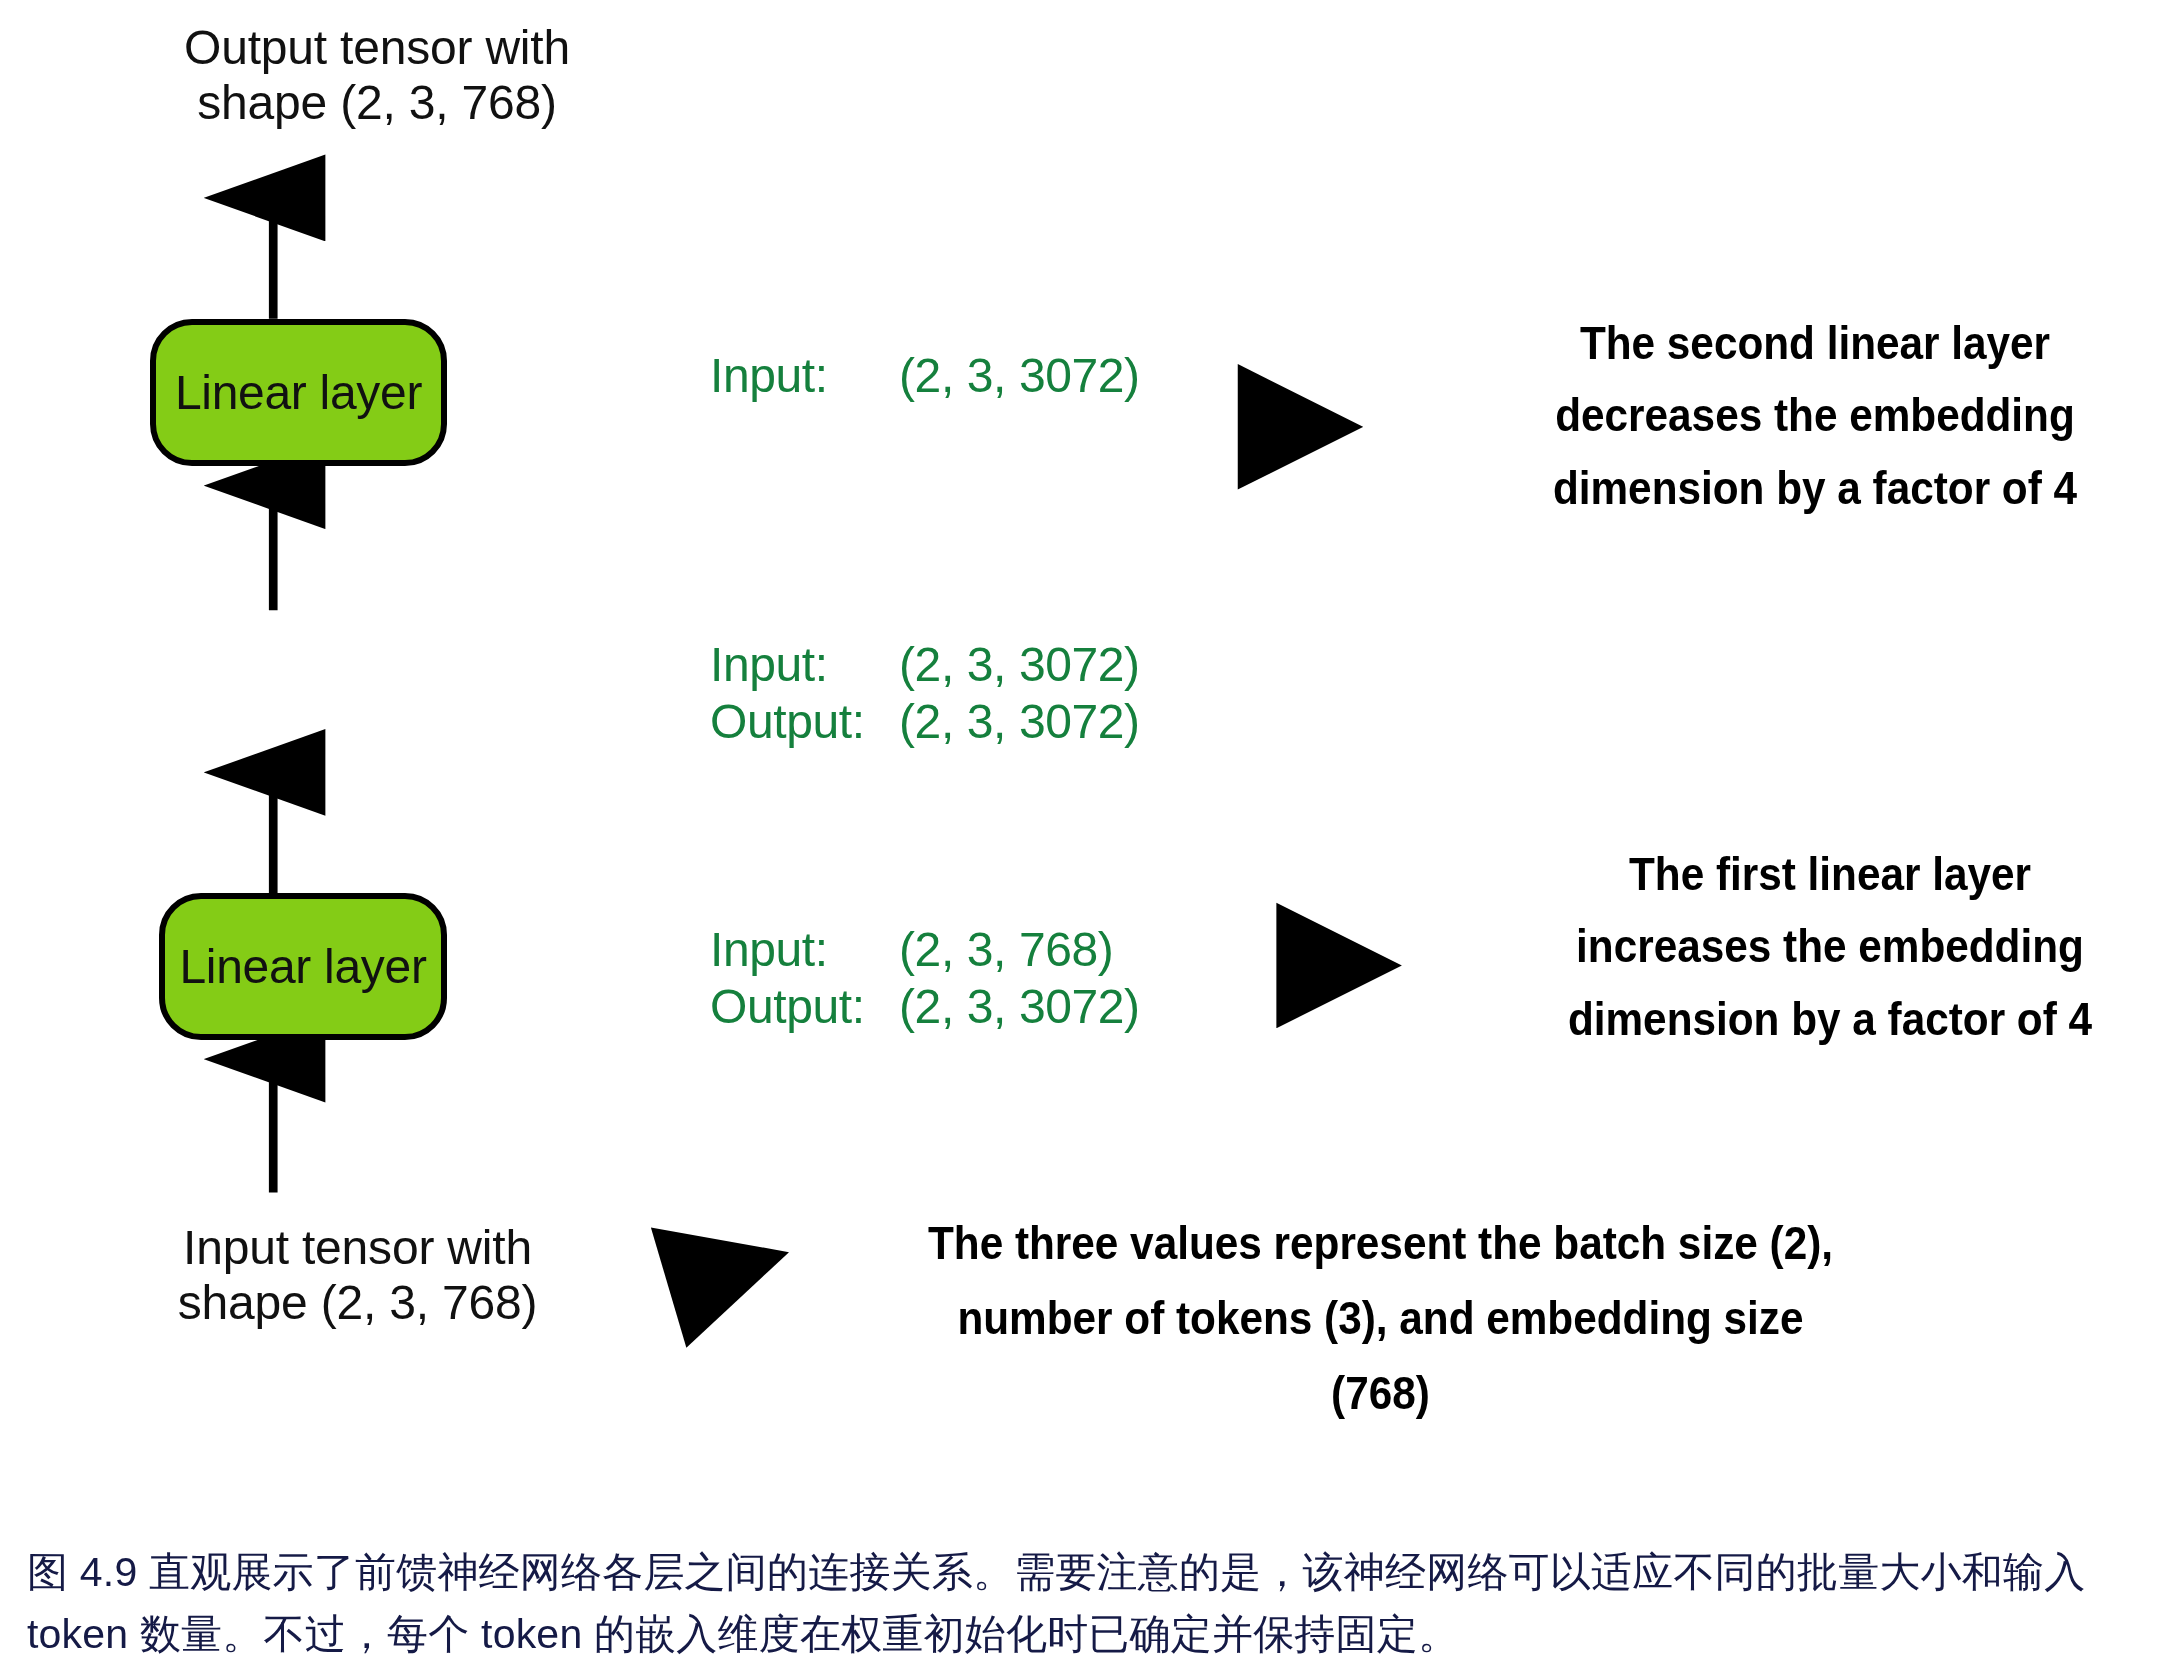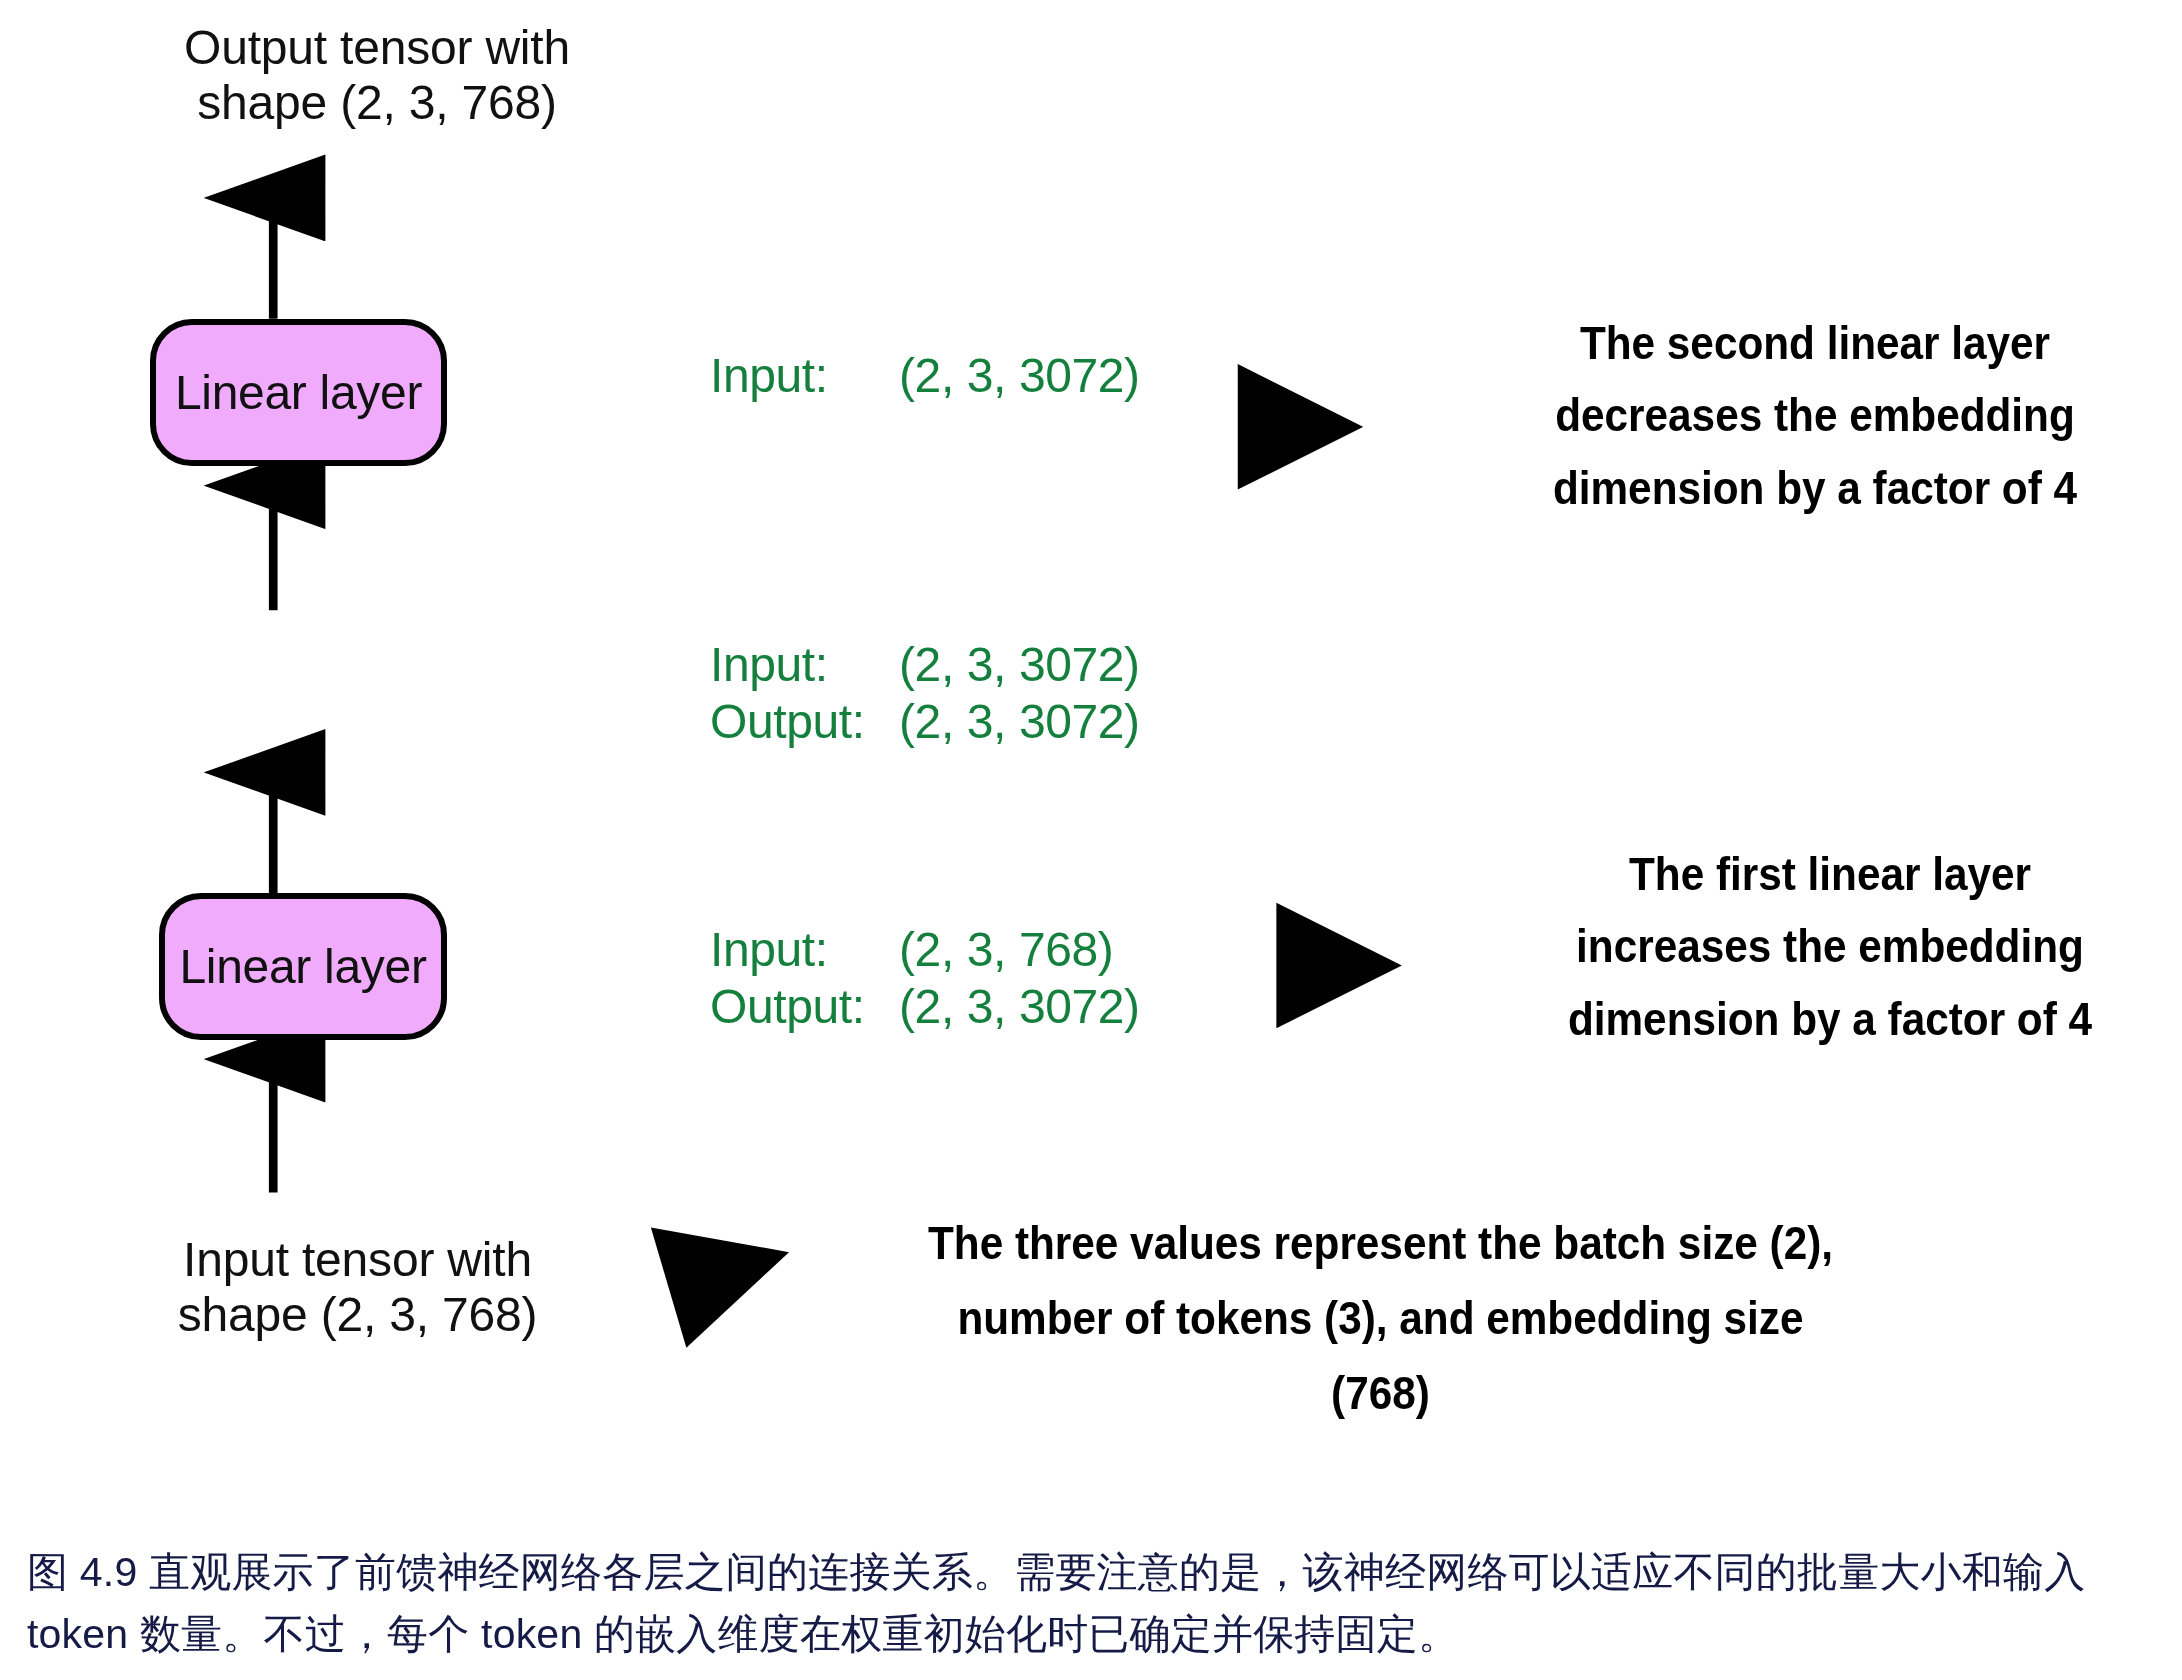--- a/index.html
+++ b/index.html
@@ -39,21 +39,21 @@
   .tensor-label {
     font-size: 48px;
     text-align: center;
   }
 
   
   .node-box {
     box-sizing: border-box;
     border: 6.8px solid #000000;
     border-radius: 42px;
-    background: #f0abfc;
+    background: #84cc16;
     display: flex;
     align-items: center;
     justify-content: center;
   }
   .node-label {
     font-size: 48px;
     font-weight: 400;
     color: #111111;
     letter-spacing: -0.3px;
     white-space: nowrap;
@@ -186,21 +186,21 @@
     </span>
     <span class="io-row">
       <span class="io-key">Output:</span><span>(2, 3, 3072)</span>
     </span>
   </div>
 
   <div class="abs annotation" style="left:1492px; top:838px; width:676px;">The first linear layer
 increases the embedding
 dimension by a factor of 4</div>
 
-  <div class="abs plain-label tensor-label" style="left:39px; top:1221px; width:637px;margin-top:12px;">Input tensor with
+  <div class="abs plain-label tensor-label" style="left:39px; top:1221px; width:637px;">Input tensor with
 shape (2, 3, 768)</div>
 
   <div class="abs annotation" style="left:811px; top:1205px; width:1139px; line-height:1.60;">The three values represent the batch size (2),
 number of tokens (3), and embedding size
 (768)</div>
 
   <div class="abs caption" style="left:27px; top:1542px; width:2132px;">图 4.9 直观展示了前馈神经网络各层之间的连接关系。需要注意的是，该神经网络可以适应不同的批量大小和输入 token 数量。不过，每个 token 的嵌入维度在权重初始化时已确定并保持固定。</div>
 
 </div>
 

